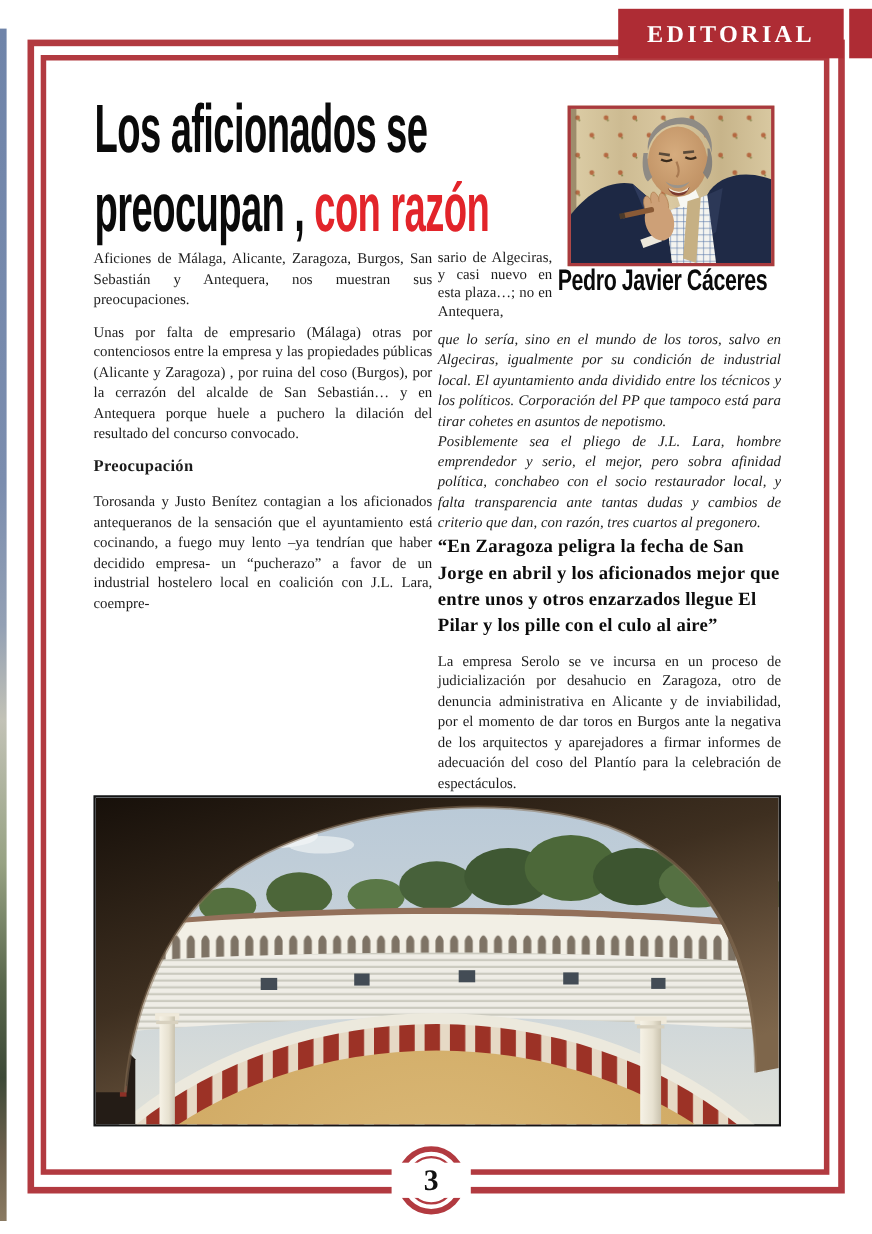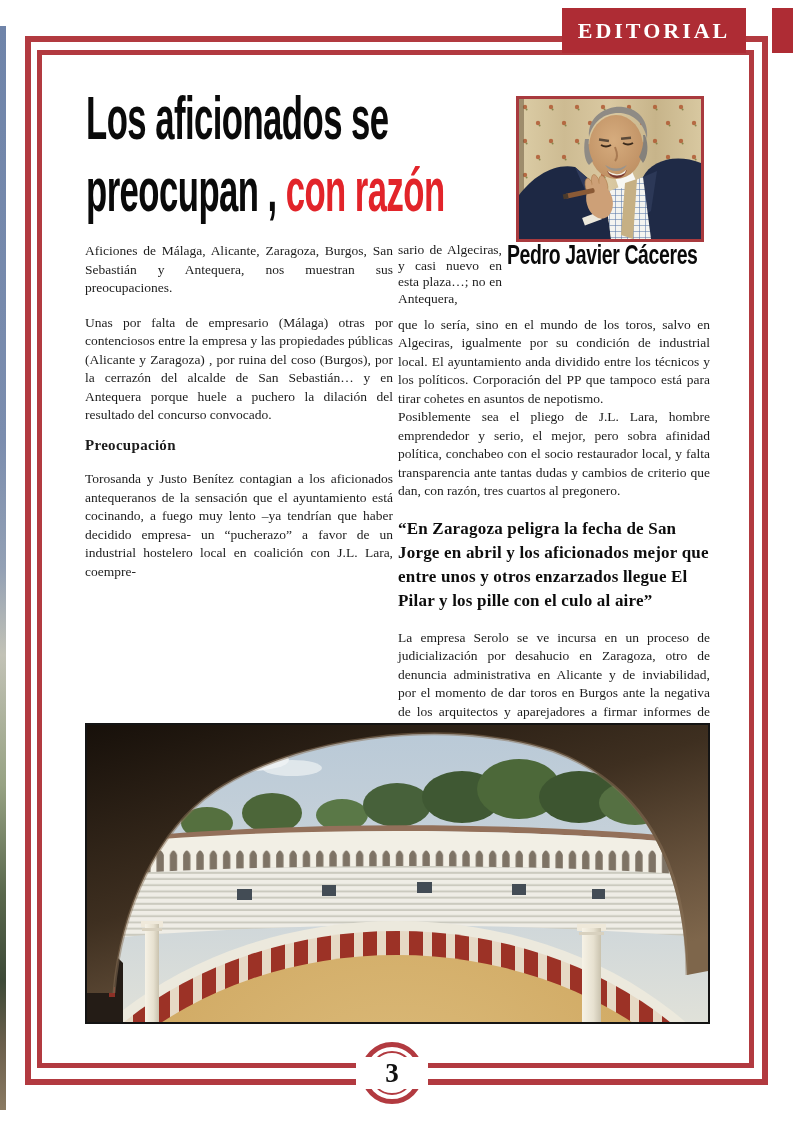--- a/index.html
+++ b/index.html
@@ -7,37 +7,37 @@
         font-family:"Liberation Serif",serif;color:#1d1d1d;}
   
   #edge-strip{position:absolute;left:0;top:26px;width:6px;height:1084px;
     background:linear-gradient(180deg,#6f84a9 0%,#7b8dae 38%,#93a0b4 50%,#c2c2b6 58%,
       #97a283 70%,#5a684d 80%,#3d4937 88%,#6b5f4c 94%,#8a7a62 100%);}
   
   .frame{position:absolute;border-style:solid;border-color:#b23a40;background:transparent;}
   #frame-outer{left:25px;top:36px;width:743px;height:1049px;border-width:6px;box-sizing:border-box;}
   #frame-inner{left:37px;top:50px;width:717px;height:1018px;border-width:5px;box-sizing:border-box;}
   
-  #banner{position:absolute;left:562px;top:8px;width:184px;height:45px;background:#ae2c34;
+  #banner{position:absolute;left:562px;top:8px;width:205px;height:45px;background:#ae2c34;
     display:flex;align-items:center;justify-content:center;}
   #banner-label{color:#ffffff;font-family:"Liberation Serif",serif;font-weight:bold;
     font-size:22px;letter-spacing:3px;}
   #banner-tab{position:absolute;left:772px;top:8px;width:21px;height:45px;background:#ae2c34;}
   
   #headline{position:absolute;left:86px;top:82px;width:700px;
     font-family:"Liberation Sans",sans-serif;font-weight:bold;font-size:62px;
     line-height:72px;letter-spacing:-1px;color:#0a0a0a;white-space:nowrap;
     transform:scaleX(0.56);transform-origin:left top;}
   #headline .red{color:#e2242a;}
   
   .col{position:absolute;font-size:13.5px;line-height:18.5px;text-align:justify;color:#1c1c1c;}
   #col-left{left:85px;top:226px;width:308px;}
   #col-right{left:398px;top:226px;width:312px;}
-  .col p{margin:16px 0 11px 0;}
-  .col p.tight{margin:0;}
+  .col p{margin:0 0 11px 0;}
+  .col p.tight{margin:0;font-style:italic;}
   #rc-p1{width:104px;line-height:16.2px;margin-bottom:9px;}
   .subhead{font-weight:bold;font-size:15px;margin:2px 0 14px 0;letter-spacing:.3px;}
   .pullquote{font-weight:bold;font-size:17px;line-height:24px;color:#0d0d0d;
     margin:13px 0 13px 0;letter-spacing:.2px;text-align:left;}
   
   #portrait{position:absolute;left:516px;top:96px;width:182px;height:140px;
     border:3px solid #a93a3e;background:#d9c9a2;}
   #portrait svg{display:block;}
   
   #byline{position:absolute;left:507px;top:240px;width:300px;

